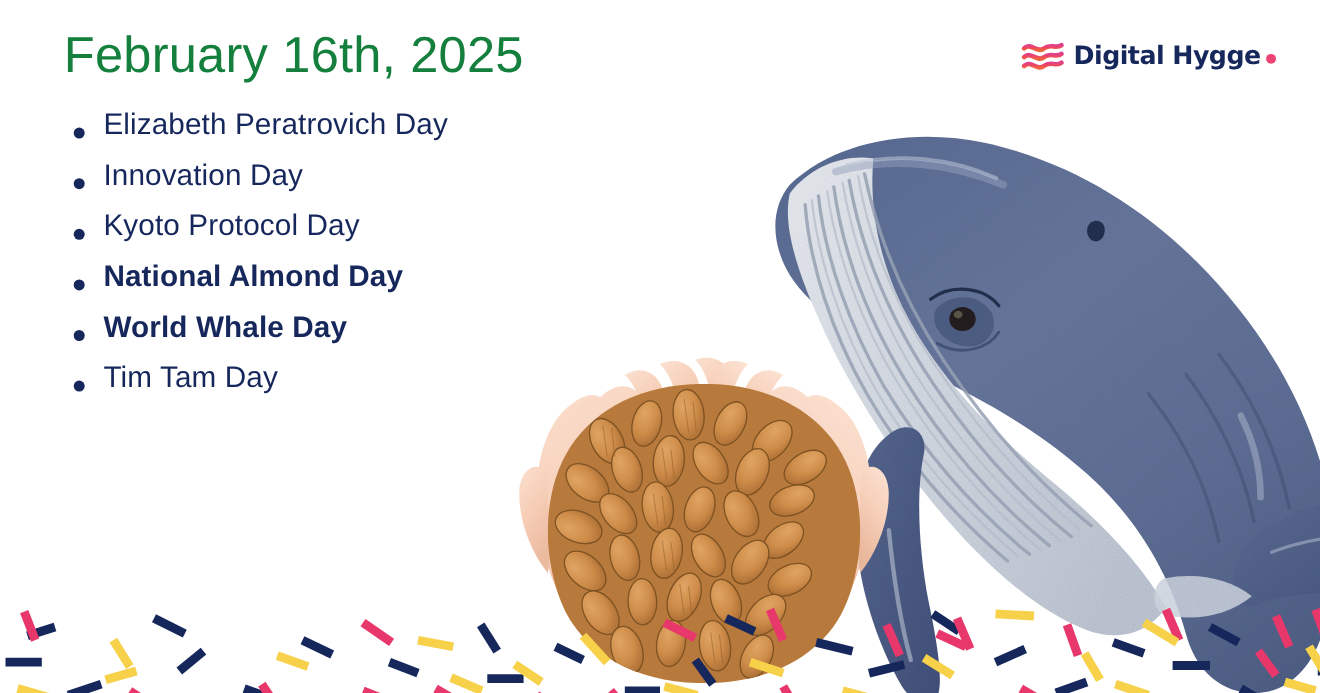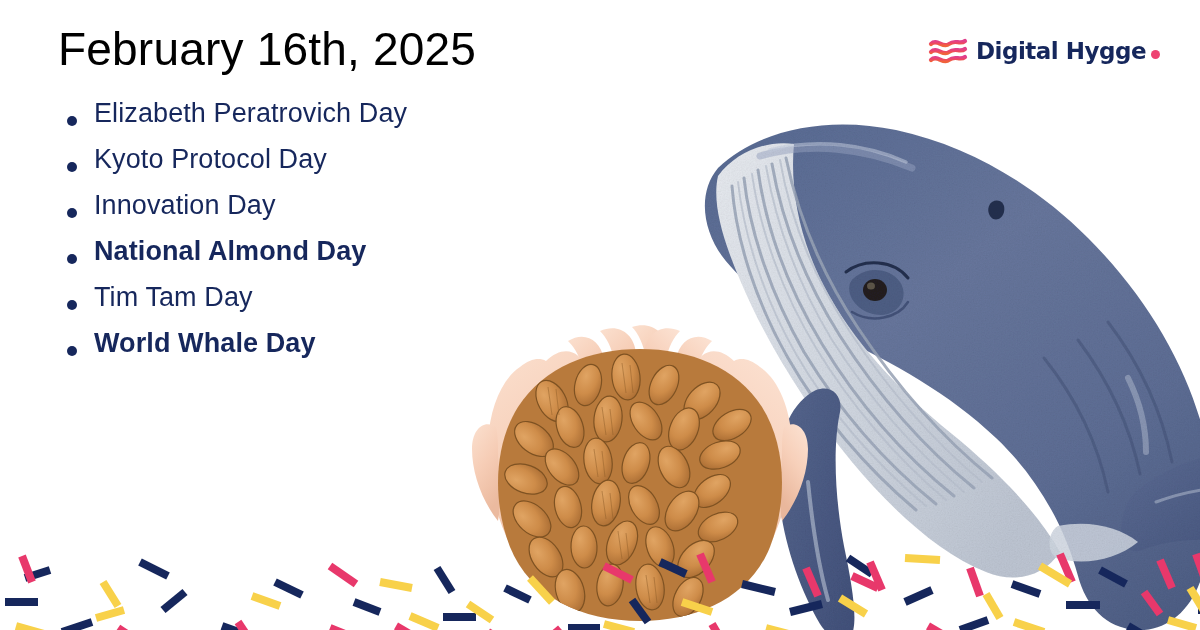--- a/index.html
+++ b/index.html
@@ -45,21 +45,21 @@
     margin-left:5px;
     vertical-align:baseline;
   }
 
   
   .title {
     position:absolute;
     left:58px; top:24px;
     font-size:46px;
     font-weight:400;
-    color:#000000;
+    color:#15803d;
     letter-spacing:0.2px;
     line-height:1.1;
     white-space:nowrap;
   }
 
   
   .day-list {
     position:absolute;
     left:62px; top:98px;
     list-style:none;
@@ -428,33 +428,33 @@
 
   <h1 class="title">February 16th, 2025</h1>
 
   <ul class="day-list" id="day-list">
       <li class="day-item">
         <span class="bullet"></span>
         <span>Elizabeth Peratrovich Day</span>
       </li>
       <li class="day-item">
         <span class="bullet"></span>
+        <span>Innovation Day</span>
+      </li>
+      <li class="day-item">
+        <span class="bullet"></span>
         <span>Kyoto Protocol Day</span>
       </li>
+      <li class="day-item bold">
+        <span class="bullet"></span>
+        <span>National Almond Day</span>
+      </li>
+      <li class="day-item bold">
+        <span class="bullet"></span>
+        <span>World Whale Day</span>
+      </li>
       <li class="day-item">
         <span class="bullet"></span>
-        <span>Innovation Day</span>
-      </li>
-      <li class="day-item bold">
-        <span class="bullet"></span>
-        <span>National Almond Day</span>
-      </li>
-      <li class="day-item">
-        <span class="bullet"></span>
         <span>Tim Tam Day</span>
       </li>
-      <li class="day-item bold">
-        <span class="bullet"></span>
-        <span>World Whale Day</span>
-      </li>
     </ul>
 
 </div>
 
 </body></html>

